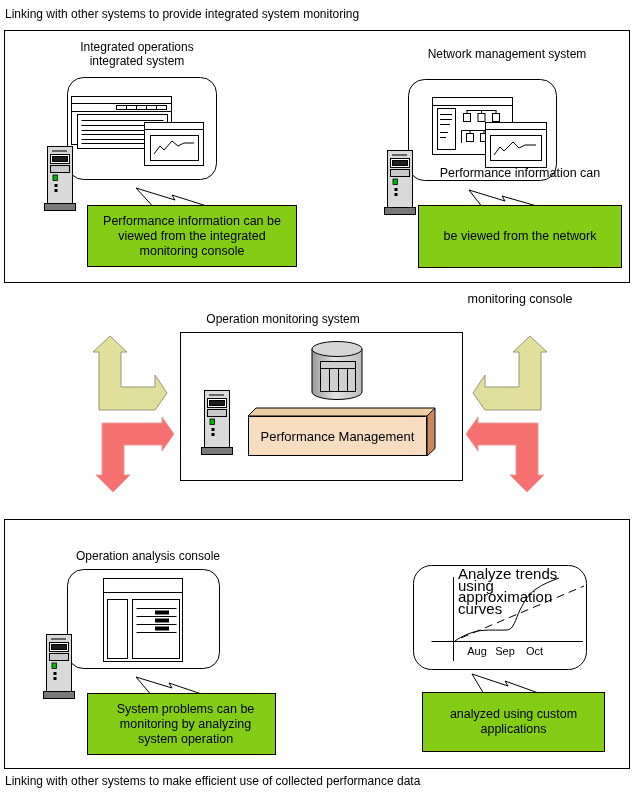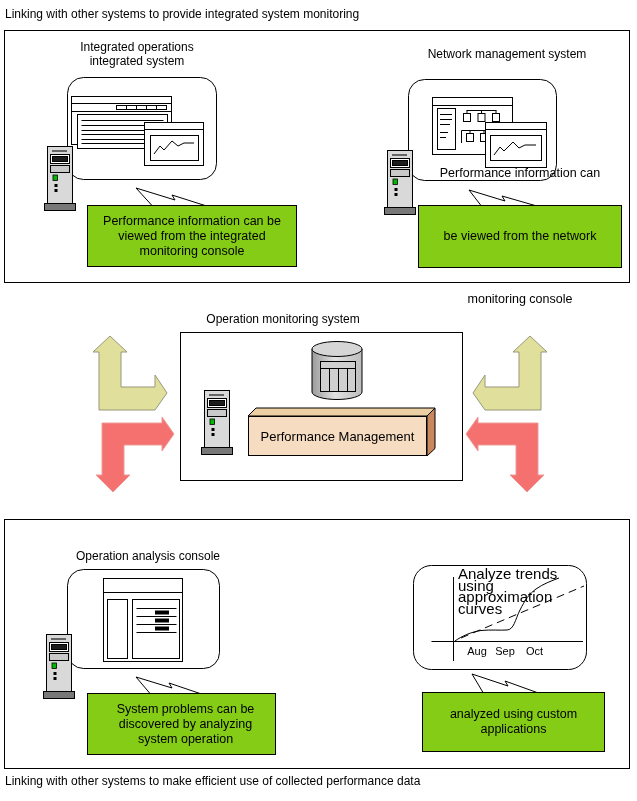--- a/index.html
+++ b/index.html
@@ -186,21 +186,21 @@
     <div>approximation</div>
     <div>curves</div>
   </div>
 
   <div class="txt month" style="left:465px;top:645px;width:24px;">Aug</div>
   <div class="txt month" style="left:493px;top:645px;width:24px;">Sep</div>
   <div class="txt month" style="left:519px;top:645px;width:24px;text-align:right;">Oct</div>
 
   <div class="callout" style="left:87px;top:693px;width:179px;height:60px;padding-left:8px;">
     <span>System problems can be</span>
-    <span>discovered by analyzing</span>
+    <span>monitoring by analyzing</span>
     <span>system operation</span>
   </div>
 
   <div class="callout" style="left:422px;top:692px;width:181px;height:58px;">
     <span>analyzed using custom</span>
     <span>applications</span>
   </div>
 
   <div class="txt caption" style="left:5px;top:774px;">Linking with other systems to make efficient use of collected performance data</div>
 

